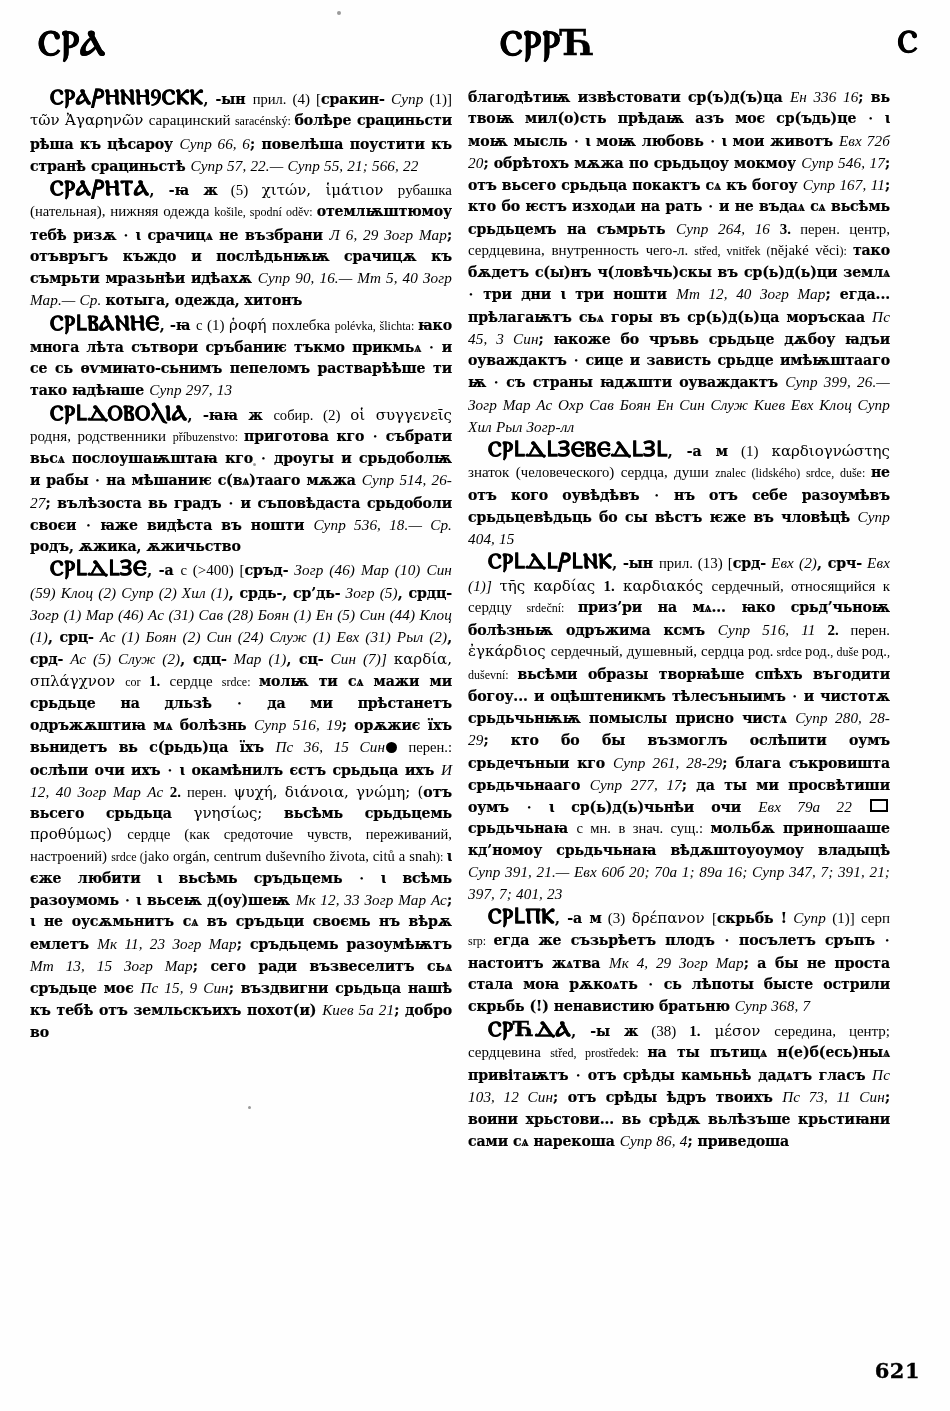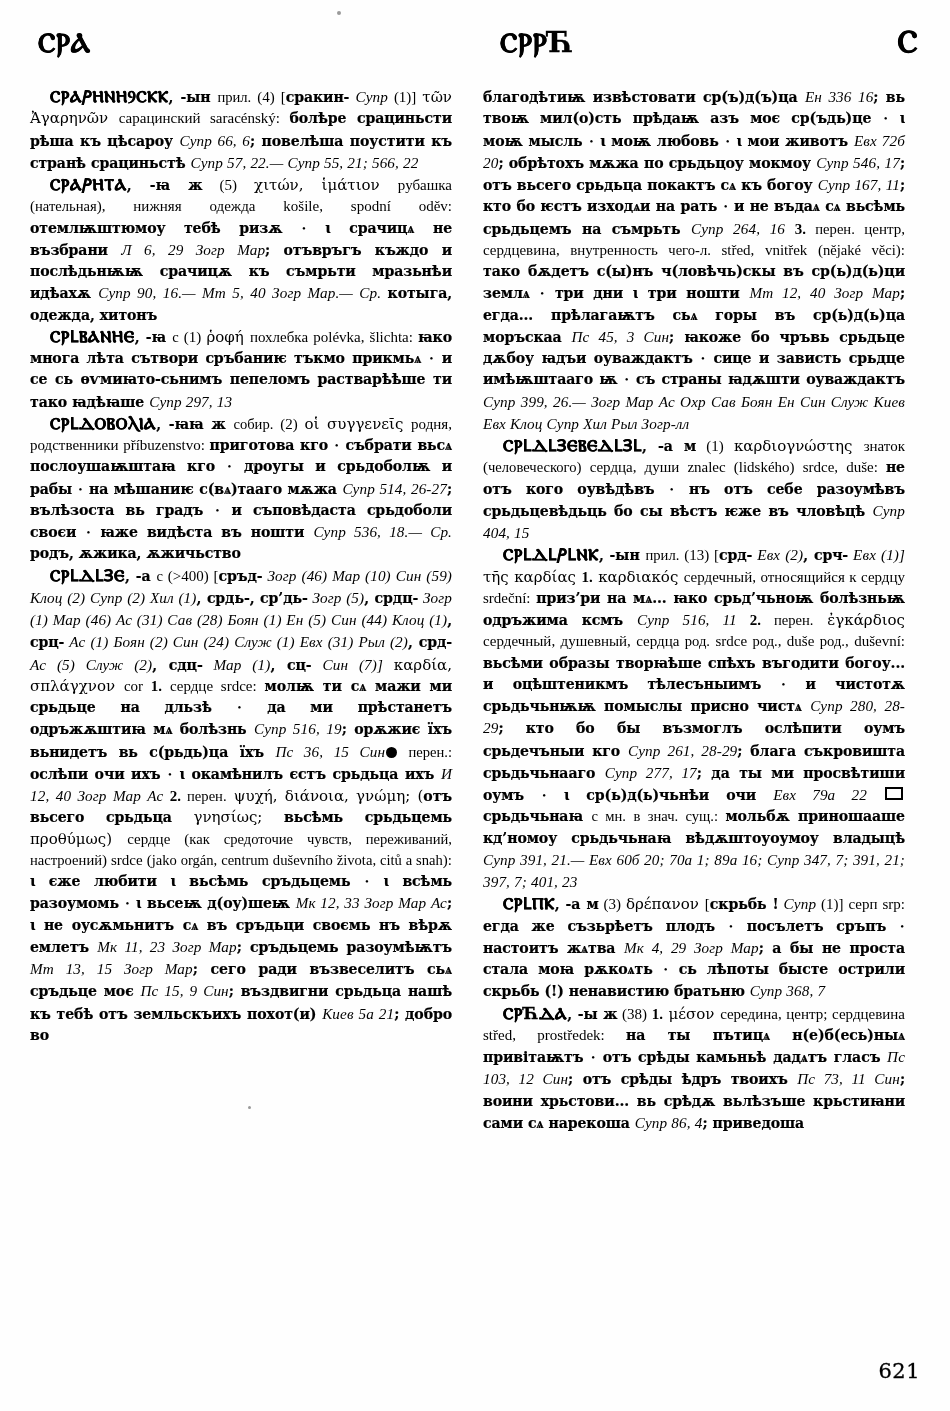--- a/index.html
+++ b/index.html
@@ -30,21 +30,21 @@
     position: absolute;
     left: 30px;
     top: 26px;
     width: 890px;
     height: 40px;
   }
   .rh-left, .rh-center, .rh-right {
     position: absolute;
     font-family: "DejaVu Serif", "Liberation Serif", serif;
     font-weight: bold;
-    font-size: 27px;
+    font-size: 35px;
     letter-spacing: 0.5px;
     line-height: 34px;
     -webkit-text-stroke: 0.35px #000;
   }
   .rh-left   { left: 8px;  top: 0; }
   .rh-center { left: 470px; top: 0; }
   .rh-right  { right: 2px; top: -2px; font-size: 31px; }
 
   
   .columns {
@@ -54,21 +54,21 @@
     width: 892px;
     height: 1260px;
   }
   .col {
     position: absolute;
     top: 0;
     width: 422px;
     height: 1260px;
   }
   .col-left  { left: 0px; }
-  .col-right { left: 453px; }
+  .col-right { left: 438px; }
 
   p.para {
     margin: 0;
     padding: 0;
     text-align: justify;
     text-justify: inter-word;
     font-size: 14.6px;
     line-height: 21.25px;
     hyphens: manual;
     word-spacing: 0.2px;
@@ -83,21 +83,21 @@
     font-weight: bold;
     font-size: 14.1px;
     letter-spacing: -0.1px;
     -webkit-text-stroke: 0.18px #000;
   }
 
   
   .hw {
     font-family: "DejaVu Serif", "Liberation Serif", serif;
     font-weight: bold;
-    font-size: 16px;
+    font-size: 21px;
     letter-spacing: 0.6px;
     -webkit-text-stroke: 0.4px #000;
   }
 
   
   .it { }
 
   
   .src {
     font-style: italic;
@@ -106,21 +106,21 @@
   }
 
   
   .gr {
     font-family: "DejaVu Serif", "Liberation Serif", serif;
     font-size: 15px;
   }
 
   
   .ru { font-size: 15px; }
-  .cz { font-size: 15px; }
+  .cz { font-size: 12px; }
 
   
   .num { font-weight: bold; font-size: 15px; }
 
   
   .bul {
     font-size: 11px;
     vertical-align: 1px;
     padding: 0 1px;
   }
@@ -143,21 +143,21 @@
     vertical-align: 0px;
     margin: 0 2px;
   }
 
   
   .folio {
     position: absolute;
     right: 30px;
     bottom: 28px;
     font-family: "DejaVu Serif", "Liberation Serif", serif;
-    font-weight: normal;
+    font-weight: bold;
     font-size: 21px;
     letter-spacing: 0.5px;
     -webkit-text-stroke: 0.3px #000;
   }
 
   
   .speck {
     position: absolute;
     background: #9a9a9a;
     border-radius: 50%;

